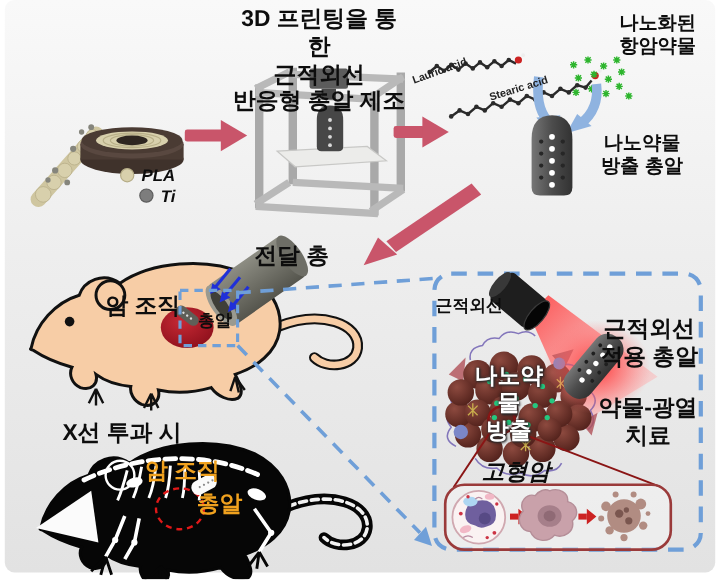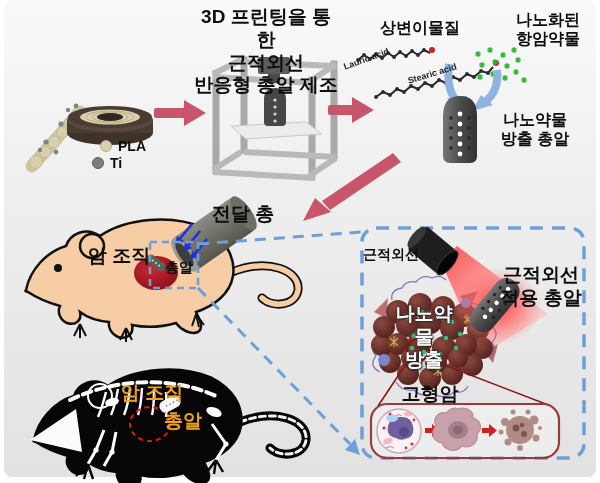--- a/index.html
+++ b/index.html
@@ -10,21 +10,21 @@
   svg{position:absolute;left:0;top:0;}
   .lbl{position:absolute;font-weight:bold;color:#0d0d0d;white-space:pre-line;
        text-align:center;line-height:1.2;}
   .s16{font-size:16px;}
   .s15{font-size:19px;}
   .s14{font-size:14px;}
   .orange{color:#f0a11e;}
   .white-outline{color:#ffffff;text-shadow:0 0 2px #2a2a2a,0 0 3px #2a2a2a,1px 1px 2px #2a2a2a;}
   .mol-label{position:absolute;font-size:9px;font-weight:bold;color:#222;transform-origin:left center;}
   .legend-row{position:absolute;display:flex;align-items:center;gap:6px;font-weight:bold;
-              font-size:14px;color:#0d0d0d;}
+              font-size:14px;color:#0d0d0d;font-style:italic;}
   .legend-dot{width:10px;height:10px;border-radius:50%;display:inline-block;}
 </style>
 </head>
 <body>
 
 <div id="stage">
   <div id="panel"></div>
 
   <svg width="600" height="483" viewBox="0 0 600 483">
     <defs>
@@ -469,44 +469,46 @@
             <circle cx="524" cy="434" r="3"></circle>
             <circle cx="522" cy="425" r="2.2"></circle>
           </g>
       </g>
     </g>
   </svg>
 
   <div class="lbl s15" style="left:192px;top:6px;width:148px;">3D 프린팅을 통한
 근적외선
 반응형 총알 제조</div>
-  <div class="lbl s16" style="left:372px;top:18px;width:96px;">상변이물질</div>
   <div class="lbl s16" style="left:502px;top:10px;width:92px;">나노화된
 항암약물</div>
   <div class="lbl s16" style="left:484px;top:110px;width:102px;">나노약물
 방출 총알</div>
 
   <div class="legend-row" style="left:100px;top:138px;">
     <span class="legend-dot" style="background:#d8d0ac;border:1px solid #b5ac86;"></span>
     <span>PLA</span>
   </div>
-  <div class="legend-row" style="left:92px;top:155px;">
+  <div class="legend-row" style="left:116px;top:155px;">
     <span class="legend-dot" style="background:#7d7d7d;border:1px solid #5d5d5d;"></span>
     <span>Ti</span>
   </div>
 
   <div class="mol-label" style="left:344px;top:62px;transform:rotate(-20deg);">Lauric acid</div>
   <div class="mol-label" style="left:408px;top:76px;transform:rotate(-17deg);">Stearic acid</div>
 
   <div class="lbl s15" style="left:208px;top:203px;width:70px;text-align:center;">전달 총</div>
   <div class="lbl s15" style="left:84px;top:245px;width:70px;">암 조직</div>
   <div class="lbl s14" style="left:158px;top:259px;width:42px;">총알</div>
 
+  <div class="lbl s15" style="left:52px;top:351px;width:110px;text-align:left;">X선 투과 시</div>
   <div class="lbl s15 orange" style="left:116px;top:382px;width:72px;">암 조직</div>
   <div class="lbl s15 orange" style="left:158px;top:410px;width:50px;">총알</div>
 
   <div class="lbl s14" style="left:358px;top:246px;width:66px;">근적외선</div>
   <div class="lbl s15" style="left:500px;top:264px;width:82px;">근적외선
 적용 총알</div>
   <div class="lbl s15 white-outline" style="left:388px;top:303px;width:72px;">나노약물
 방출</div>
-  <div class="lbl s15" style="left:398px;top:383px;width:64px;">고형암</div>
+  <div class="lbl s15" style="left:498px;top:330px;width:84px;">약물-광열
+치료</div>
+  <div class="lbl s15" style="left:398px;top:383px;width:64px;font-style:italic;">고형암</div>
 </div>
 
 </body></html>

